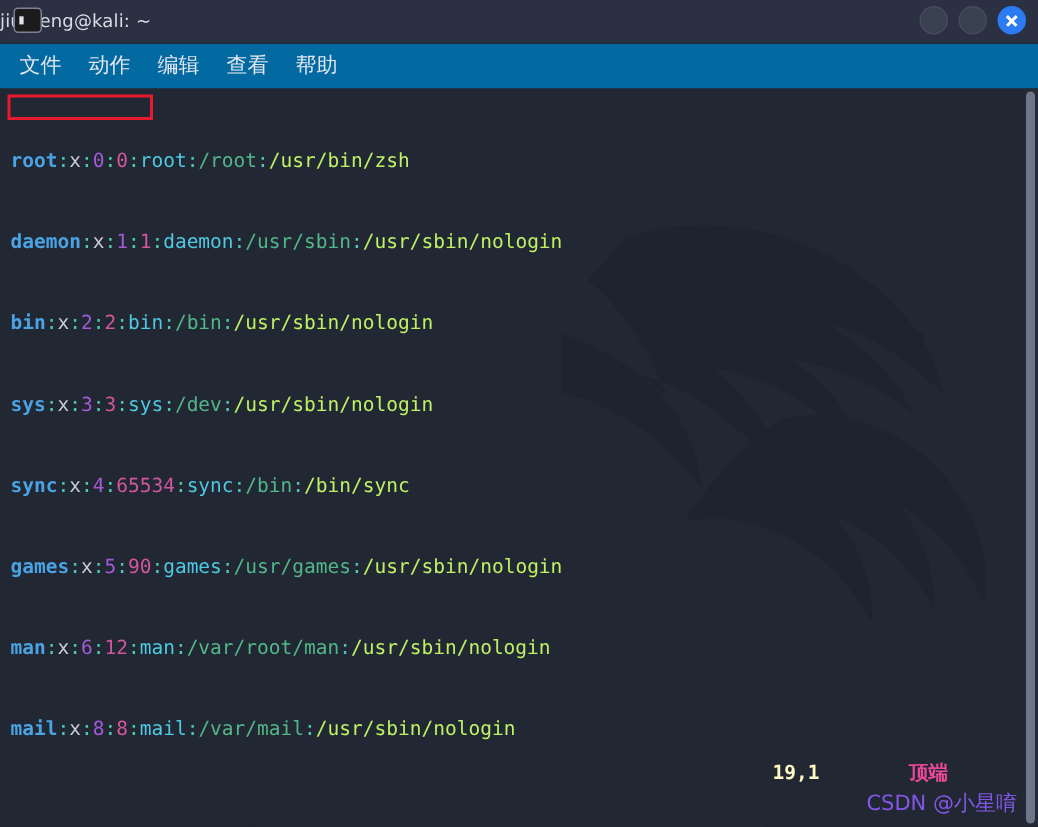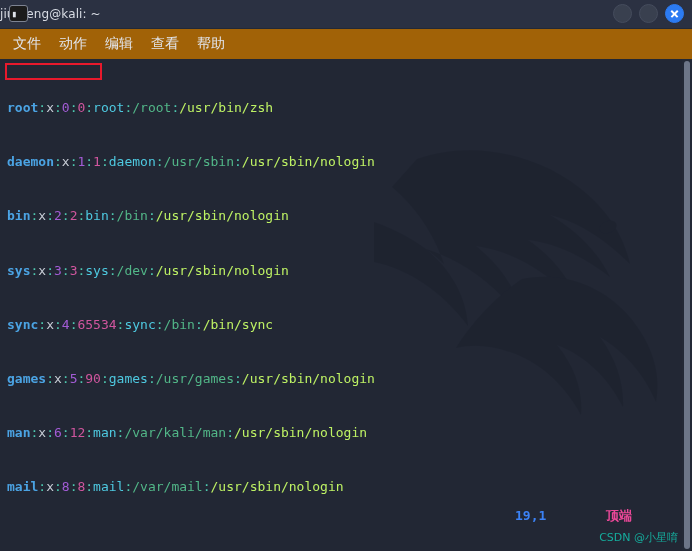--- a/index.html
+++ b/index.html
@@ -92,21 +92,21 @@
     height: 1.8px;
     background: #ffffff;
   }
   .winbtn.close::before { transform: rotate(45deg); }
   .winbtn.close::after  { transform: rotate(-45deg); }
 
   
   #menubar {
     height: 30px;
     flex: 0 0 30px;
-    background: #a16207;
+    background: #0369a1;
     display: flex;
     align-items: center;
     padding-left: 13px;
     gap: 18px;
   }
   .menu-item {
     font-size: 14px;
     color: #e2e6ee;
     font-family: "DejaVu Sans", sans-serif;
     cursor: default;
@@ -173,38 +173,38 @@
     bottom: 26px;
     z-index: 3;
     font-family: "DejaVu Sans Mono", monospace;
     font-size: 13px;
     height: 18px;
     line-height: 18px;
   }
   #status-pos {
     position: absolute;
     left: 515px;
-    color: #3b82f6;
+    color: #fef9c3;
     font-weight: bold;
   }
   #status-top {
     position: absolute;
     left: 606px;
     color: #ec4899;
     font-family: "DejaVu Sans", sans-serif;
     font-size: 13px;
     font-weight: bold;
   }
   #watermark {
     position: absolute;
     right: 14px;
     bottom: 6px;
     z-index: 4;
-    color: #14b8a6;
-    font-size: 11px;
+    color: #8b5cf6;
+    font-size: 14px;
     font-family: "DejaVu Sans", sans-serif;
     opacity: 0.92;
   }
 
   
   #scrollbar-track {
     position: absolute;
     right: 0px;
     top: 0;
     bottom: 0;
@@ -257,21 +257,21 @@
       </g>
     </svg>
 
     <div id="term-text">
       <div class="ln"><span class="u">root</span><span class="c">:</span><span class="px">x</span><span class="c">:</span><span class="uid">0</span><span class="c">:</span><span class="gid">0</span><span class="c">:</span><span class="g">root</span><span class="c">:</span><span class="h">/root</span><span class="c">:</span><span class="s">/usr/bin/zsh</span></div>
       <div class="ln"><span class="u">daemon</span><span class="c">:</span><span class="px">x</span><span class="c">:</span><span class="uid">1</span><span class="c">:</span><span class="gid">1</span><span class="c">:</span><span class="g">daemon</span><span class="c">:</span><span class="h">/usr/sbin</span><span class="c">:</span><span class="s">/usr/sbin/nologin</span></div>
       <div class="ln"><span class="u">bin</span><span class="c">:</span><span class="px">x</span><span class="c">:</span><span class="uid">2</span><span class="c">:</span><span class="gid">2</span><span class="c">:</span><span class="g">bin</span><span class="c">:</span><span class="h">/bin</span><span class="c">:</span><span class="s">/usr/sbin/nologin</span></div>
       <div class="ln"><span class="u">sys</span><span class="c">:</span><span class="px">x</span><span class="c">:</span><span class="uid">3</span><span class="c">:</span><span class="gid">3</span><span class="c">:</span><span class="g">sys</span><span class="c">:</span><span class="h">/dev</span><span class="c">:</span><span class="s">/usr/sbin/nologin</span></div>
       <div class="ln"><span class="u">sync</span><span class="c">:</span><span class="px">x</span><span class="c">:</span><span class="uid">4</span><span class="c">:</span><span class="gid">65534</span><span class="c">:</span><span class="g">sync</span><span class="c">:</span><span class="h">/bin</span><span class="c">:</span><span class="s">/bin/sync</span></div>
       <div class="ln"><span class="u">games</span><span class="c">:</span><span class="px">x</span><span class="c">:</span><span class="uid">5</span><span class="c">:</span><span class="gid">90</span><span class="c">:</span><span class="g">games</span><span class="c">:</span><span class="h">/usr/games</span><span class="c">:</span><span class="s">/usr/sbin/nologin</span></div>
-      <div class="ln"><span class="u">man</span><span class="c">:</span><span class="px">x</span><span class="c">:</span><span class="uid">6</span><span class="c">:</span><span class="gid">12</span><span class="c">:</span><span class="g">man</span><span class="c">:</span><span class="h">/var/kali/man</span><span class="c">:</span><span class="s">/usr/sbin/nologin</span></div>
+      <div class="ln"><span class="u">man</span><span class="c">:</span><span class="px">x</span><span class="c">:</span><span class="uid">6</span><span class="c">:</span><span class="gid">12</span><span class="c">:</span><span class="g">man</span><span class="c">:</span><span class="h">/var/root/man</span><span class="c">:</span><span class="s">/usr/sbin/nologin</span></div>
       <div class="ln"><span class="u">mail</span><span class="c">:</span><span class="px">x</span><span class="c">:</span><span class="uid">8</span><span class="c">:</span><span class="gid">8</span><span class="c">:</span><span class="g">mail</span><span class="c">:</span><span class="h">/var/mail</span><span class="c">:</span><span class="s">/usr/sbin/nologin</span></div>
       
       
       
       
       
       
       
       
       

